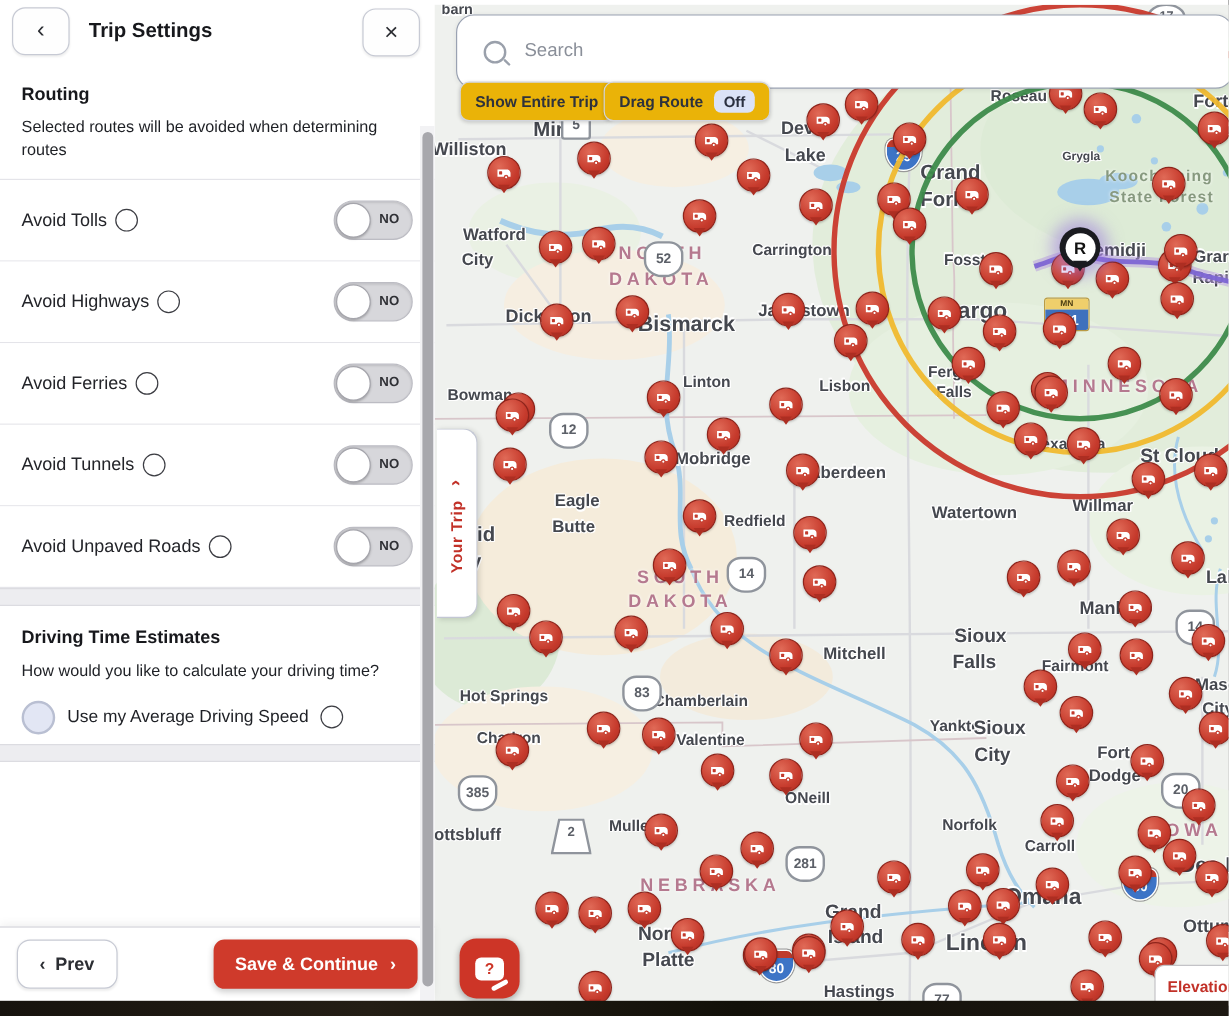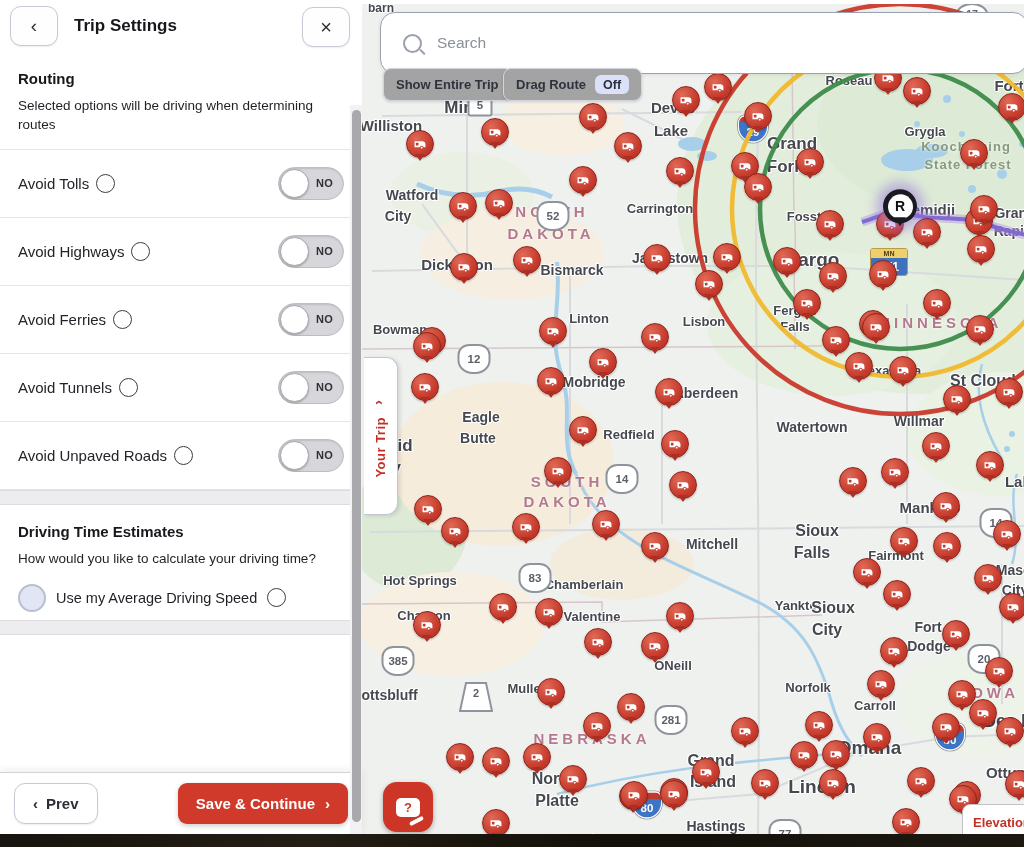--- a/index.html
+++ b/index.html
@@ -83,21 +83,21 @@
              justify-content:center;font-size:14px;font-weight:bold;color:#111;}
   
   #searchbar{position:absolute;left:18px;top:8px;width:648px;height:62px;background:#fff;
              border:1.5px solid #9aa2b2;border-radius:15px;display:flex;align-items:center;
              padding-left:22px;box-sizing:border-box;z-index:10;box-shadow:0 1px 4px rgba(0,0,0,.08);}
   .mag{position:relative;width:15px;height:15px;border:2px solid #9aa0ab;border-radius:50%;margin-right:13px;flex:0 0 auto;}
   .mag::after{content:'';position:absolute;width:7px;height:2px;background:#9aa0ab;border-radius:2px;
               transform:rotate(45deg);right:-6px;bottom:-2px;}
   #searchbar input{border:none;outline:none;font-size:15.5px;color:#333;width:80%;font-family:inherit;background:transparent;}
   #searchbar input::placeholder{color:#8a8f99;}
-  .mbtn{position:absolute;top:64px;height:31px;background:#a3a3a3;border:1px solid #d2d5dd;border-radius:8px;
+  .mbtn{position:absolute;top:64px;height:31px;background:#eab308;border:1px solid #d2d5dd;border-radius:8px;
         display:flex;align-items:center;padding:0 12px;font-size:13px;font-weight:bold;color:#2e323c;
         box-shadow:0 1px 3px rgba(0,0,0,.15);z-index:11;cursor:pointer;white-space:nowrap;}
   #btn-entire{left:21px;}
   #btn-drag{left:141px;gap:9px;}
   .offbadge{background:#dbe2f7;border-radius:6px;padding:2.5px 8px;font-size:12.5px;color:#2b3040;}
   #yourtrip{position:absolute;left:2px;top:353px;width:33px;height:156px;background:#fff;
             border:1px solid #c3c7d4;border-left:none;border-radius:0 12px 12px 0;z-index:11;cursor:pointer;
             box-shadow:2px 1px 4px rgba(0,0,0,.12);display:flex;flex-direction:column;align-items:center;
             justify-content:center;gap:6px;}
   #yourtrip .chev{color:#c23128;font-weight:bold;font-size:15px;transform:rotate(90deg);}
@@ -183,34 +183,34 @@
     </svg>
 
     <div id="mlabels">
         <span class="cl" style="font-size: 12px; left: 19px; top: 4px;">barn</span>
         <span class="cl" style="font-size: 14px; left: 201px; top: 88px;">Mountain</span>
         <span class="cl" style="font-size: 17px; left: 105px; top: 104px;">Minot</span>
         <span class="cl" style="font-size: 15px; left: 311px; top: 103px;">Devils</span>
         <span class="cl" style="font-size: 15px; left: 309px; top: 126px;">Lake</span>
         <span class="cl" style="font-size: 15px; left: 29px; top: 121px;">Williston</span>
         <span class="cl" style="font-size: 13px; left: 487px; top: 76px;">Roseau</span>
-        <span class="cl" style="font-size: 13px; left: 539px; top: 127px; margin-left: 24px;">Grygla</span>
+        <span class="cl" style="font-size: 10px; left: 539px; top: 127px;">Grygla</span>
         <span class="cl" style="font-size: 15px; left: 647px; top: 81px;">Fort</span>
         <span class="cl" style="font-size: 15px; left: 656px; top: 103px;">Fran</span>
         <span class="cl" style="font-size: 17px; left: 430px; top: 140px;">Grand</span>
         <span class="cl" style="font-size: 17px; left: 428px; top: 163px;">Forks</span>
         <span class="cl" style="font-size: 14px; left: 50px; top: 191px;">Watford</span>
         <span class="cl" style="font-size: 14px; left: 36px; top: 212px;">City</span>
         <span class="cl" style="font-size: 13px; left: 298px; top: 204px;">Carrington</span>
         <span class="cl" style="font-size: 13px; left: 450px; top: 212px;">Fosston</span>
         <span class="cl" style="font-size: 15px; left: 566px; top: 205px;">Bemidji</span>
         <span class="cl" style="font-size: 14px; left: 653px; top: 209px;">Grand</span>
         <span class="cl" style="font-size: 14px; left: 655px; top: 227px;">Rapids</span>
         <span class="cl" style="font-size: 15px; left: 95px; top: 260px;">Dickinson</span>
-        <span class="cl" style="font-size: 14px; left: 210px; top: 266px;">Bismarck</span>
+        <span class="cl" style="font-size: 18px; left: 210px; top: 266px;">Bismarck</span>
         <span class="cl" style="font-size: 14px; left: 308px; top: 254px;">Jamestown</span>
         <span class="cl" style="font-size: 19px; left: 451px; top: 256px;">Fargo</span>
         <span class="cl" style="font-size: 13px; left: 227px; top: 314px;">Linton</span>
         <span class="cl" style="font-size: 13px; left: 342px; top: 317px;">Lisbon</span>
         <span class="cl" style="font-size: 13px; left: 38px; top: 325px;">Bowman</span>
         <span class="cl" style="font-size: 13px; left: 433px; top: 306px;">Fergus</span>
         <span class="cl" style="font-size: 13px; left: 433px; top: 322px;">Falls</span>
         <span class="cl" style="font-size: 13px; left: 526px; top: 366px;">Alexandria</span>
         <span class="cl" style="font-size: 16px; left: 621px; top: 377px;">St Cloud</span>
         <span class="cl" style="font-size: 14px; left: 232px; top: 378px;">Mobridge</span>
@@ -1116,21 +1116,21 @@
       </div>
       <div class="ptitle">Trip Settings</div>
       <div class="icon-btn close">
         <span>×</span>
       </div>
     </div>
 
 
     <div class="sec">
       <h3>Routing</h3>
-      <p>Selected options will be driving when determining routes</p>
+      <p>Selected routes will be avoided when determining routes</p>
     </div>
 
     <div class="trow">
       <span class="tlabel">
           <span>Avoid Tolls</span>
           <span class="q"></span>
         </span>
       <span class="tgl">
           <span class="knob"></span>
           <span class="tstate">NO</span>

